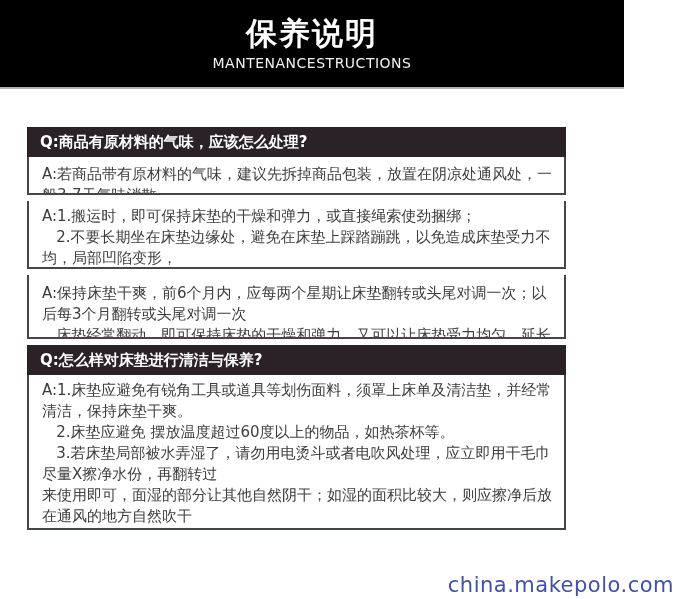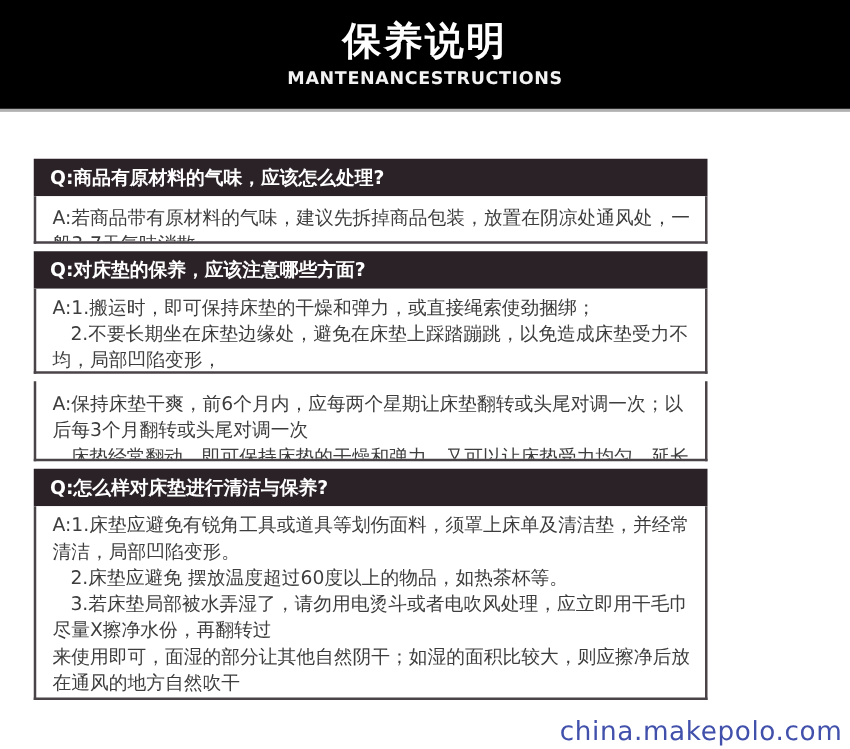--- a/index.html
+++ b/index.html
@@ -8,39 +8,39 @@
     position: relative;
     background: #ffffff;
     font-family: "DejaVu Sans", "Liberation Sans", sans-serif;
     overflow: hidden;
   }
 
   
   .header {
     position: absolute;
     top: 0; left: 0;
-    width: 680px; height: 89px;
+    width: 624px; height: 89px;
     background: #000000;
     border-bottom: 2px solid #b0b0b0;
     display: flex;
     flex-direction: column;
     align-items: center;
     justify-content: center;
   }
   .header .title {
     color: #ffffff;
     font-size: 31px;
     font-weight: bold;
     letter-spacing: 2px;
     line-height: 1.1;
   }
   .header .subtitle {
     color: #f2f2f2;
     font-size: 14px;
-    font-weight: 700;
+    font-weight: 400;
     letter-spacing: 0.5px;
     margin-top: 4px;
   }
 
   
   .sections {
     position: absolute;
     top: 127px; left: 10px;
     width: 556px;
     padding-left: 17px;
@@ -94,39 +94,38 @@
 <div class="sections">
 
   <div class="section">
     <div class="qbar">Q:商品有原材料的气味，应该怎么处理?</div>
     <div class="abox abox-s1">
       <div class="aline">A:若商品带有原材料的气味，建议先拆掉商品包装，放置在阴凉处通风处，一般3-7天气味消散。</div>
     </div>
   </div>
 
   <div class="section">
-    <div class="qbar">Q:对床垫的保养，应该注意哪些方面?</div>
     <div class="abox abox-s2">
       <div class="aline">A:1.搬运时，即可保持床垫的干燥和弹力，或直接绳索使劲捆绑；</div>
       <div class="aline">   2.不要长期坐在床垫边缘处，避免在床垫上踩踏蹦跳，以免造成床垫受力不均，局部凹陷变形，</div>
 
     </div>
   </div>
 
   <div class="section">
     <div class="abox abox-s3">
       <div class="aline">A:保持床垫干爽，前6个月内，应每两个星期让床垫翻转或头尾对调一次；以后每3个月翻转或头尾对调一次</div>
       <div class="aline">   床垫经常翻动，即可保持床垫的干燥和弹力，又可以让床垫受力均匀，延长床垫的使用寿命。</div>
     </div>
   </div>
 
   <div class="section">
     <div class="qbar">Q:怎么样对床垫进行清洁与保养?</div>
     <div class="abox abox-s4">
-      <div class="aline">A:1.床垫应避免有锐角工具或道具等划伤面料，须罩上床单及清洁垫，并经常清洁，局部凹陷变形。</div>
+      <div class="aline">A:1.床垫应避免有锐角工具或道具等划伤面料，须罩上床单及清洁垫，并经常清洁，保持床垫干爽。</div>
       <div class="aline">   2.床垫应避免 摆放温度超过60度以上的物品，如热茶杯等。</div>
       <div class="aline">   3.若床垫局部被水弄湿了，请勿用电烫斗或者电吹风处理，应立即用干毛巾尽量X擦净水份，再翻转过</div>
       <div class="aline">来使用即可，面湿的部分让其他自然阴干；如湿的面积比较大，则应擦净后放在通风的地方自然吹干</div>
       <div class="aline">   4.夏天如须使用凉席，建议选用柔软的藤席，或是用小竹块组成的凉席；冬天如须使用电热毯，建议使</div>
 
     </div>
   </div>
 
 </div>
 

